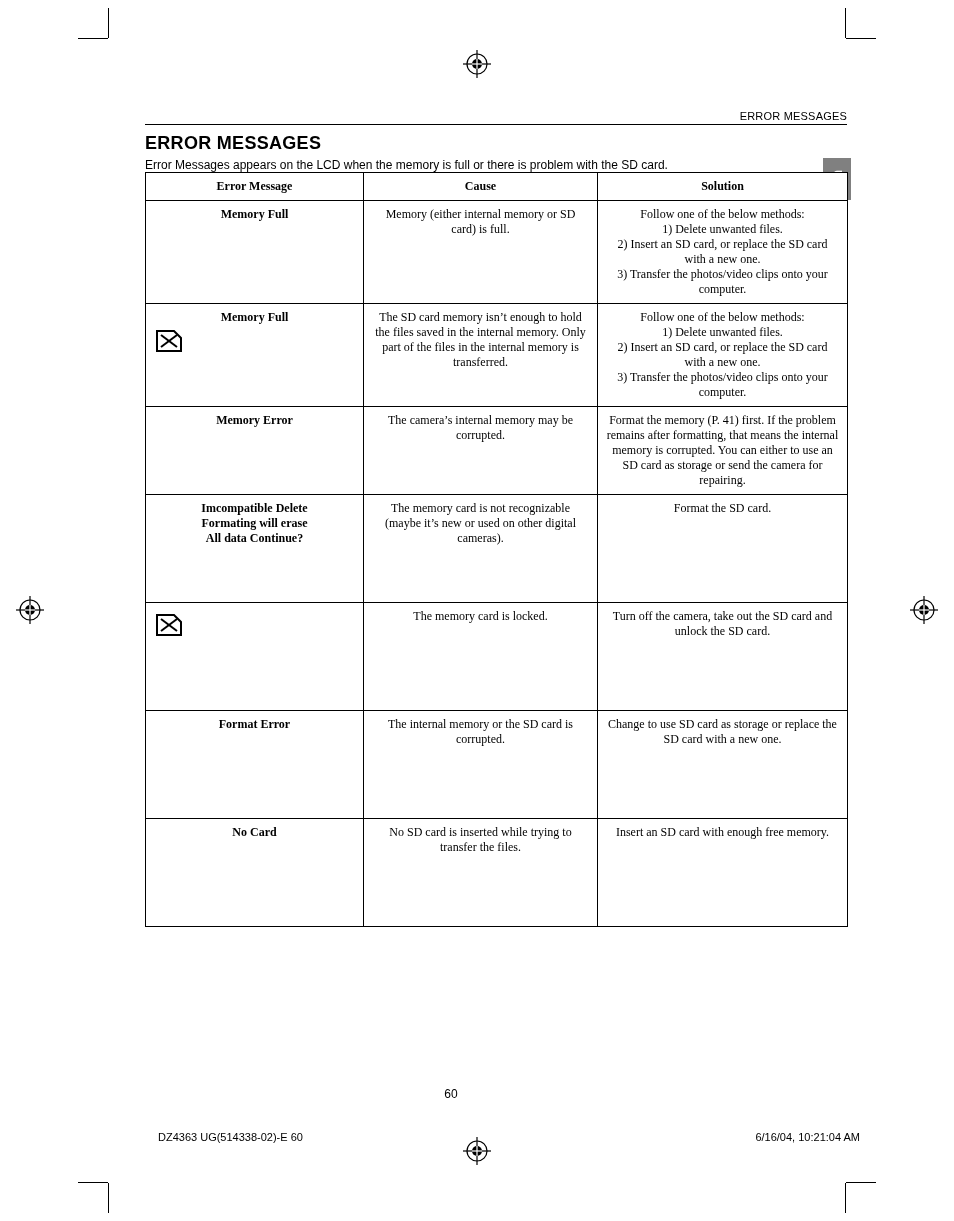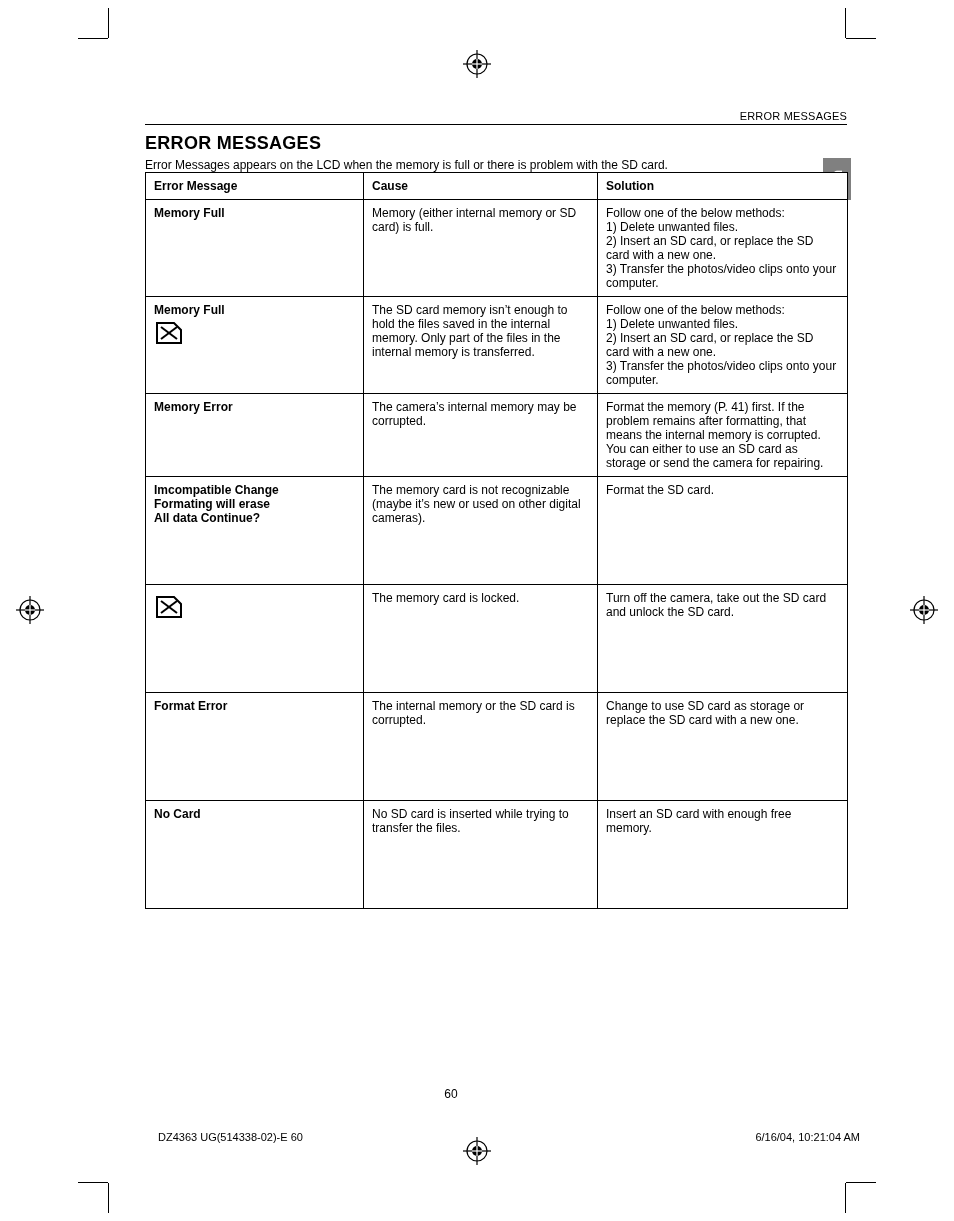--- a/index.html
+++ b/index.html
@@ -28,21 +28,21 @@
 
   .running-header { font-size: 11px; text-align: right; border-bottom: 1px solid #000; padding-bottom: 2px; margin-bottom: 8px; letter-spacing: 0.2px; }
 
   .main-heading { font-size: 18px; font-weight: bold; letter-spacing: 0.3px; margin-bottom: 4px; }
   .intro { font-size: 12px; }
 
   .lang-tab { position: absolute; top: 158px; right: 103px; width: 28px; height: 42px; background: #808080; color: #fff; font-weight: bold; font-size: 15px; display: flex; align-items: center; justify-content: center; }
   .lang-tab span { transform: rotate(-90deg); letter-spacing: 1px; }
 
   table.err { width: 100%; border-collapse: collapse; table-layout: fixed; font-size: 12px; }
-  table.err th, table.err td { border: 1px solid #000; padding: 6px 8px; vertical-align: top; text-align: left; }
+  table.err th, table.err td { border: 1px solid #000; padding: 6px 8px; vertical-align: top; text-align: center; font-family: Liberation Serif, serif; }
   table.err th { font-weight: bold; background: #fff; }
   table.err col.c1 { width: 218px; }
   table.err col.c2 { width: 234px; }
   table.err col.c3 { width: 250px; }
   .msg-cell { font-weight: bold; }
   .msg-lines span { display: block; }
 
   .icon-slot { margin-top: 4px; }
   .icon-slot svg { width: 30px; height: 24px; display: block; }
 
@@ -154,21 +154,21 @@
 3) Transfer the photos/video clips onto your computer.</td>
           </tr>
           <tr>
             <td class="msg-cell"><span>Memory Error</span></td>
             <td>The camera’s internal memory may be corrupted.</td>
             <td style="white-space: pre-line;">Format the memory (P. 41) first. If the problem remains after formatting, that means the internal memory is corrupted. You can either to use an SD card as storage or send the camera for repairing.</td>
           </tr>
           <tr class="tall">
             <td class="msg-cell">
               <div class="msg-lines">
-                <span>Imcompatible Change</span>
+                <span>Imcompatible Delete</span>
                 <span>Formating will erase</span>
                 <span>All data Continue?</span>
               </div>
             </td>
             <td>The memory card is not recognizable (maybe it’s new or used on other digital cameras).</td>
             <td style="white-space: pre-line;">Format the SD card.</td>
           </tr>
           <tr class="tall">
             <td class="msg-cell"><span></span><div class="icon-slot">
                 <svg viewBox="0 0 30 24">

